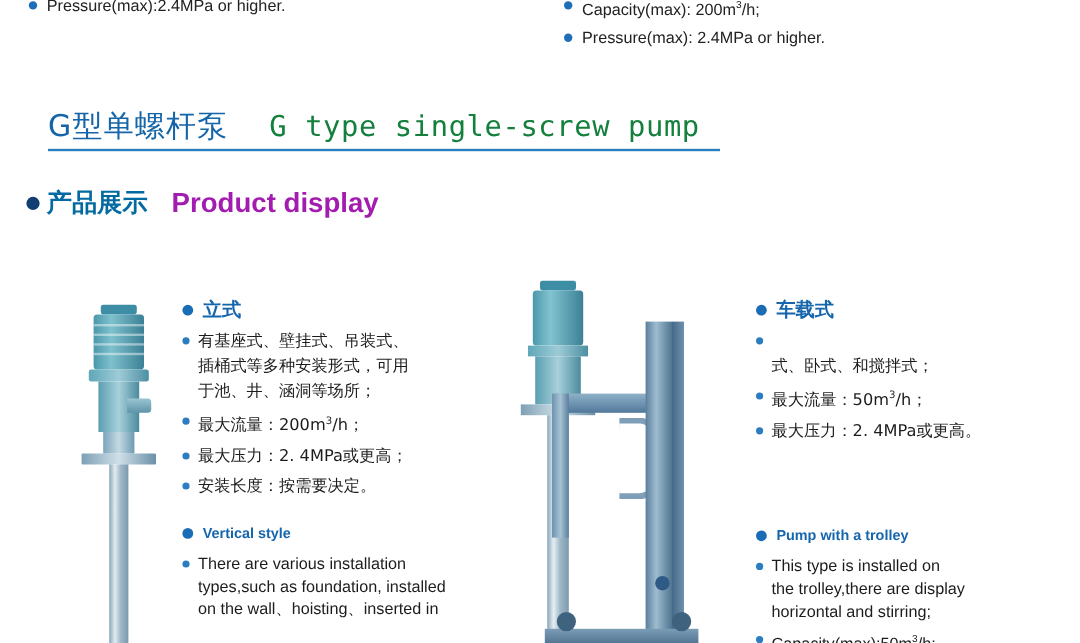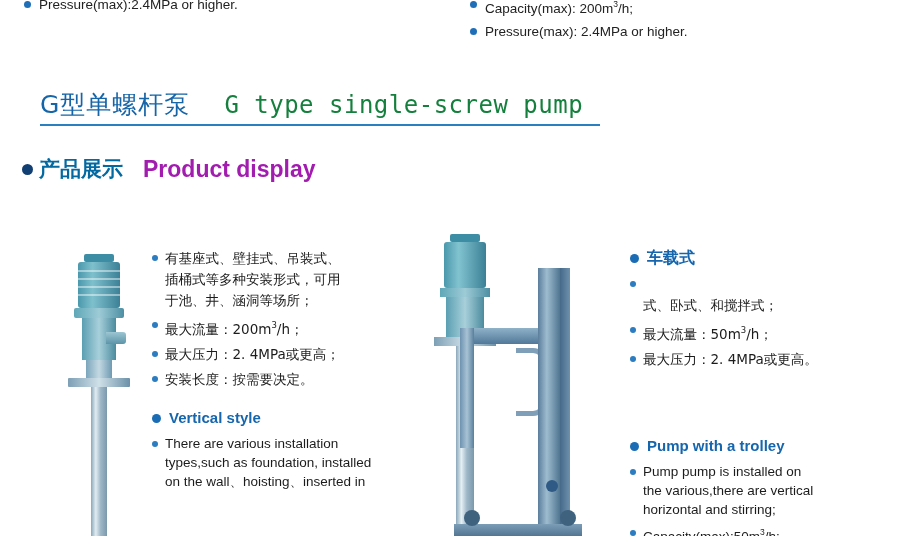--- a/index.html
+++ b/index.html
@@ -143,21 +143,21 @@
   }
   .grp-head .htext {
     font-size: 16px;
     font-weight: bold;
     color: #1666ae;
     font-family: "DejaVu Sans", sans-serif;
     line-height: 20px;
   }
   .grp-head.en .htext {
     font-family: "Liberation Sans", sans-serif;
-    font-size: 15px;
+    font-size: 12px;
   }
 
   .item {
     display: flex;
     align-items: flex-start;
     margin-bottom: 4px;
   }
   .item .idot {
     flex: 0 0 auto;
     width: 6px;
@@ -361,20 +361,24 @@
     <div class="tp-handle"></div>
     <div class="tp-mast"></div>
     <div class="tp-mast2"></div>
     <div class="tp-knob"></div>
     <div class="tp-base"></div>
     <div class="tp-wheel" style="left:44px"></div>
     <div class="tp-wheel" style="left:140px"></div>
   </div>
 
   <div class="col col-mid">
+    <div class="grp-head">
+      <span class="hdot"></span>
+      <span class="htext">立式</span>
+    </div>
 
     <div class="item">
       <span class="idot"></span>
       <span class="itext">
         <span>有基座式、壁挂式、吊装式、</span><br>
         <span>插桶式等多种安装形式，可用</span><br>
         <span>于池、井、涵洞等场所；</span>
       </span>
     </div>
     <div class="item">
@@ -429,22 +433,22 @@
 
     <div style="height:62px"></div>
 
     <div class="grp-head en">
       <span class="hdot"></span>
       <span class="htext">Pump with a trolley</span>
     </div>
     <div class="item en">
       <span class="idot"></span>
       <span class="itext">
-        <span>Pump pump is installed on</span><br>
-        <span>the various,there are vertical</span><br>
+        <span>This type is installed on</span><br>
+        <span>the trolley,there are display</span><br>
         <span>horizontal and stirring;</span>
       </span>
     </div>
     <div class="item en">
       <span class="idot"></span>
       <span class="itext">Capacity(max):50m<sup class="u">3</sup>/h;</span>
     </div>
   </div>
 
 </div>

